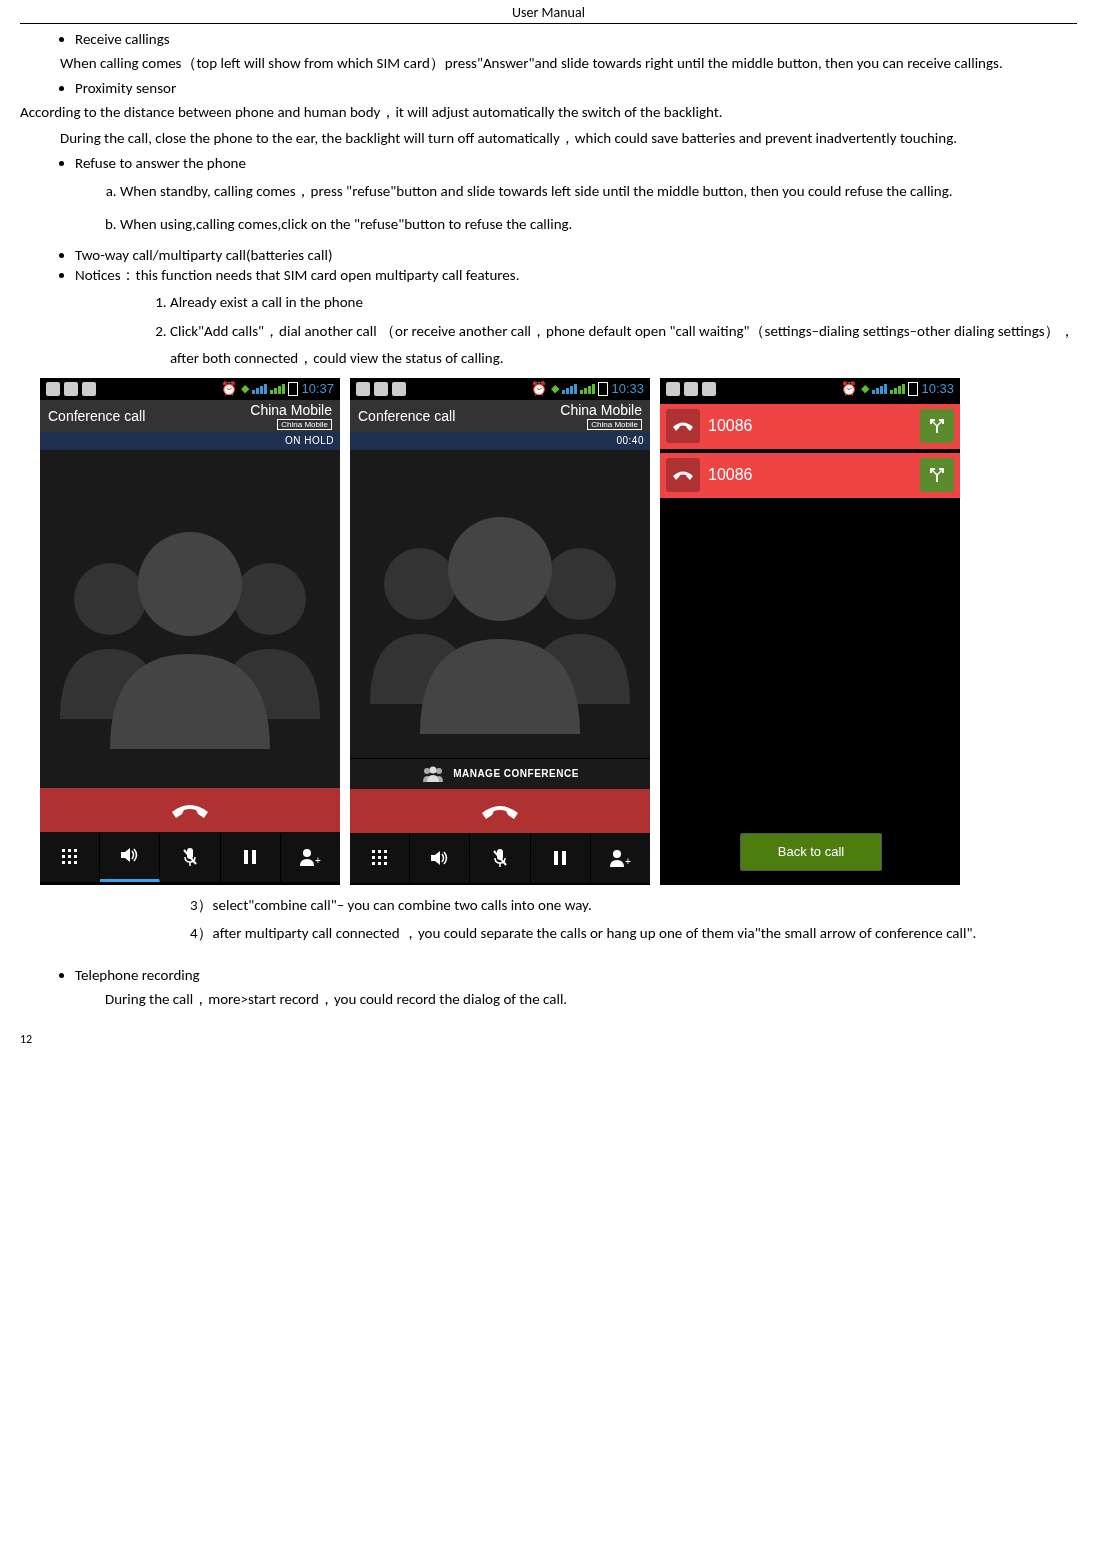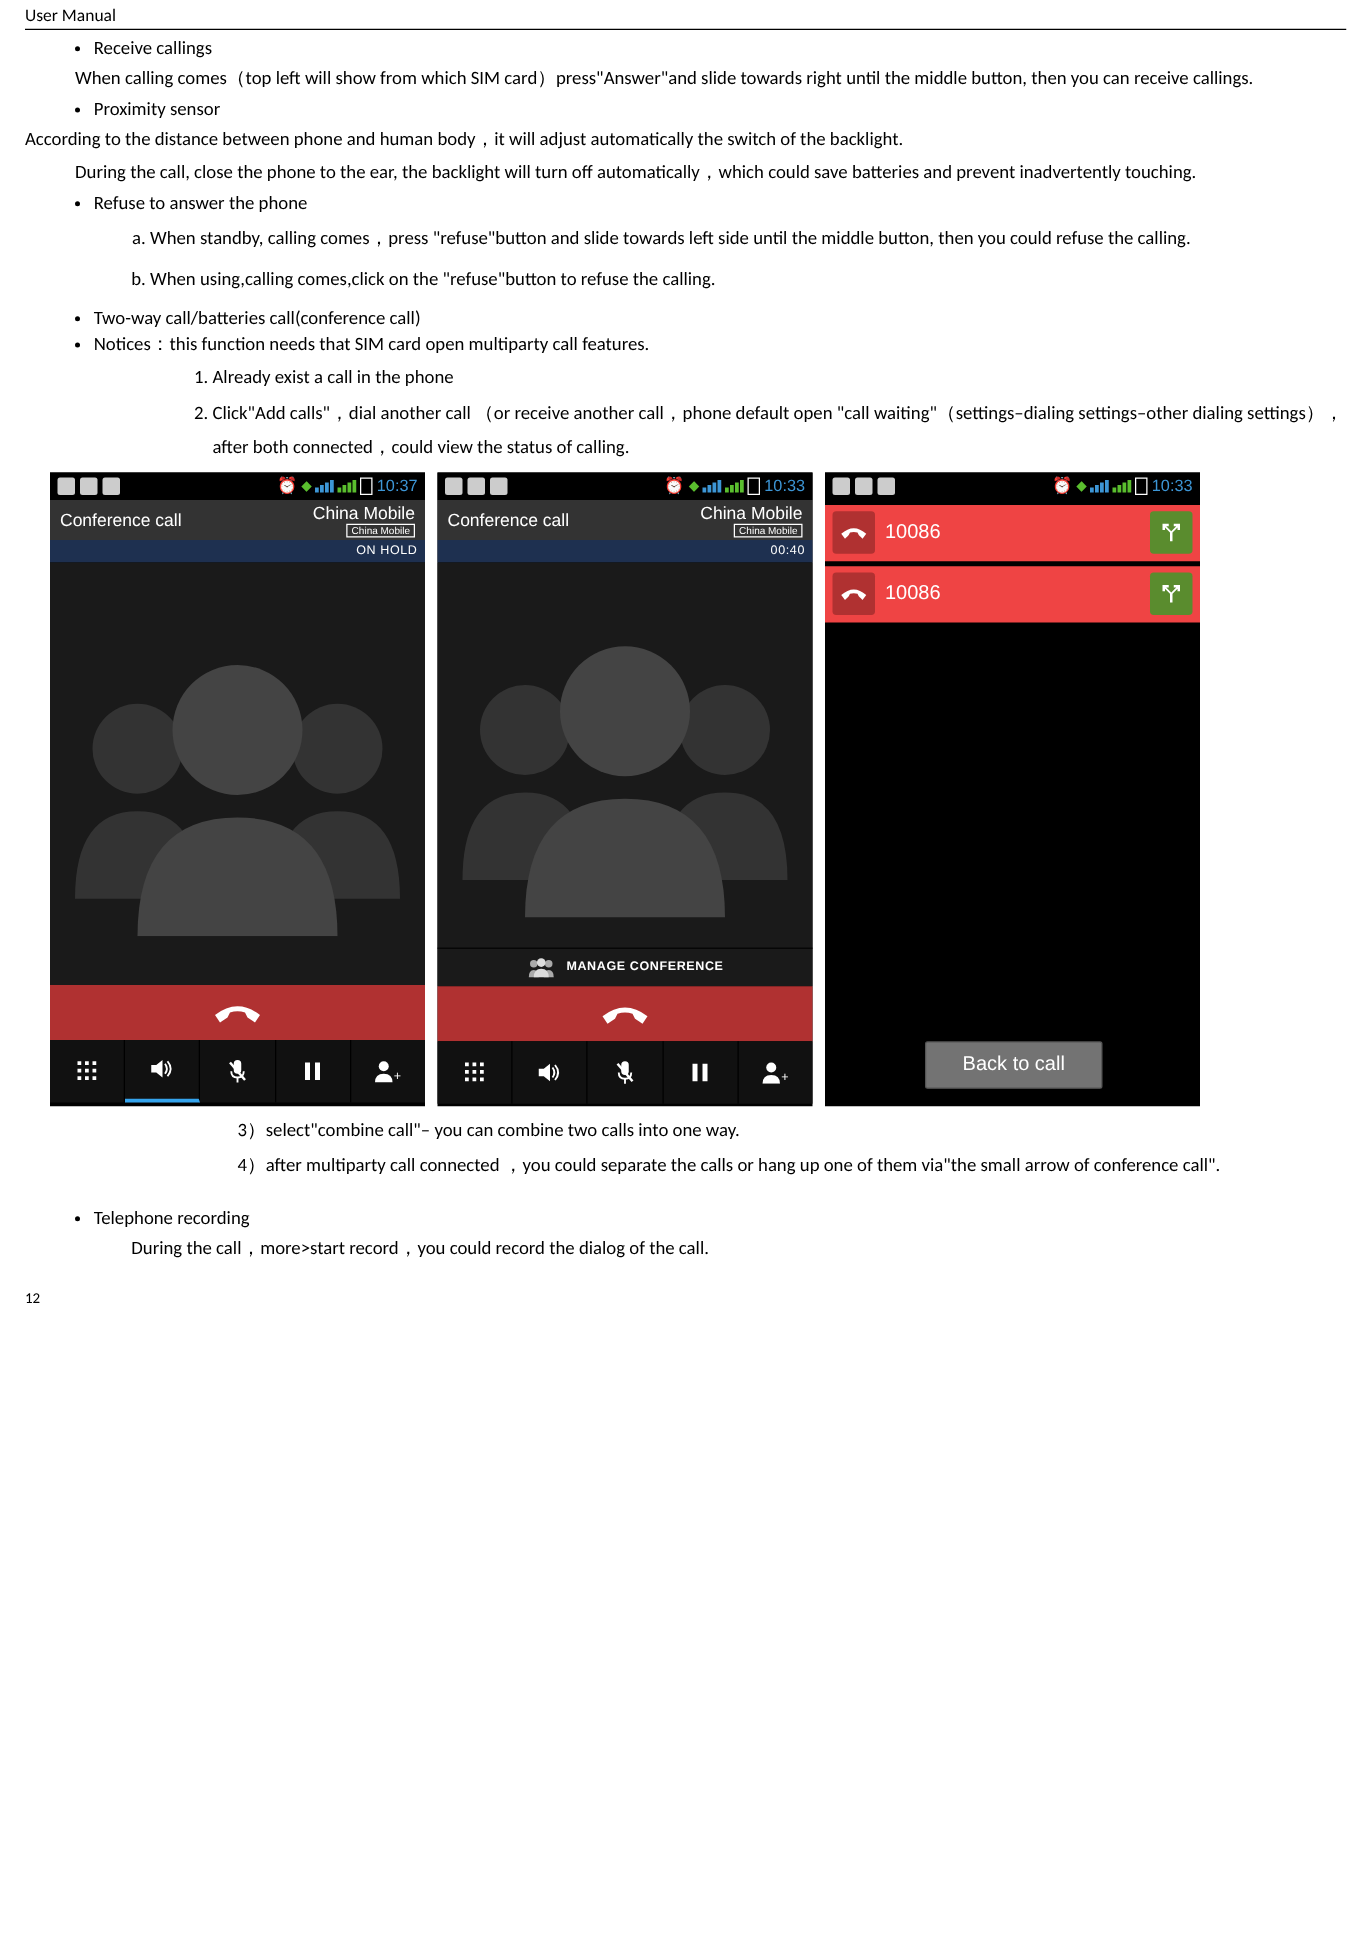--- a/index.html
+++ b/index.html
@@ -1,17 +1,17 @@
 <!DOCTYPE html>
 <html><head>
 <meta charset="utf-8">
 <style>
 body{font-family:Calibri,Arial,sans-serif;font-size:15px;color:#000;margin:0;padding:0;width:1097px;background:#fff}
 .page{padding:0 20px 10px 20px}
-.header{text-align:left;font-size:14px;padding:4px 0 2px 0;border-bottom:1px solid #000;margin-bottom:6px}
+.header{text-align:center;font-size:14px;padding:4px 0 2px 0;border-bottom:1px solid #000;margin-bottom:6px}
 .footer{font-size:12px;padding:8px 0 4px 20px}
 ul.b{list-style:disc;margin:4px 0 4px 55px;padding:0}
 ul.b li{margin:2px 0}
 .indent{margin-left:40px}
 ol.a{list-style:lower-alpha;margin:2px 0 8px 80px;padding-left:20px}
 ol.a li{margin:6px 0;line-height:1.8}
 ol.n{list-style:decimal;margin:2px 0 2px 130px;padding-left:20px}
 ol.n li{margin:2px 0;line-height:1.8}
 .p{margin:4px 0;line-height:1.5}
 .sub{margin-left:170px;line-height:1.9}
@@ -34,21 +34,21 @@
 .mc{height:30px;background:#1a1a1a;border-top:1px solid #000;display:flex;align-items:center;justify-content:center;gap:8px;font-size:10px;font-weight:bold;letter-spacing:0.5px}
 .hangup{height:44px;background:#b03131;display:flex;align-items:center;justify-content:center}
 .bottombar{height:50px;background:#111;display:flex}
 .bb{flex:1;display:flex;align-items:center;justify-content:center;border-right:1px solid #000;font-size:18px;color:#fff}
 .bb:last-child{border-right:none}
 .bb.active{border-bottom:3px solid #35a4ed;box-sizing:border-box}
 .row{height:45px;background:#ef4444;display:flex;align-items:center;justify-content:space-between;padding:0 6px;margin-top:4px}
 .rowleft{display:flex;align-items:center;gap:8px}
 .redbox{width:34px;height:34px;background:#b03131;border-radius:3px;display:flex;align-items:center;justify-content:center}
 .grnbox{width:34px;height:34px;background:#5a8c2e;border-radius:3px;display:flex;align-items:center;justify-content:center}
-.backbtn{height:36px;width:140px;background:#737373;margin:0 auto;display:flex;align-items:center;justify-content:center;font-size:16px;border:1px solid #555;border-radius:2px;position:absolute;bottom:14px;left:80px}
+.backbtn{height:36px;width:140px;background:#4d7c0f;margin:0 auto;display:flex;align-items:center;justify-content:center;font-size:13px;border:1px solid #555;border-radius:2px;position:absolute;bottom:14px;left:80px}
 svg.grp{width:300px;height:260px}
 svg.ph{width:40px;height:20px}
 </style>
 </head>
 <body>
 
 <div class="page">
 <div class="header">User    Manual</div>
 
 <ul class="b">
@@ -64,21 +64,21 @@
 
 <ul class="b">
       <li>Refuse to answer the phone</li>
     </ul>
 <ol class="a">
 <li>When standby, calling comes，press "refuse"button and slide towards left side until the middle button, then you could refuse the calling.</li>
 <li>When using,calling comes,click on the "refuse"button to refuse the calling.</li>
 </ol>
 
 <ul class="b">
-<li>Two-way call/batteries call(conference call)</li>
+<li>Two-way call/multiparty call(batteries call)</li>
 <li>Notices：this function needs that SIM card open multiparty call features.</li>
 </ul>
 <ol class="n">
 <li>Already exist a call in the phone</li>
 <li>Click"Add calls"，dial another call （or receive another call，phone default open "call waiting"（settings–dialing settings–other dialing settings），after both connected，could view the status of calling.</li>
 </ol>
 
 <div class="screens">
 
 <div class="phone">

